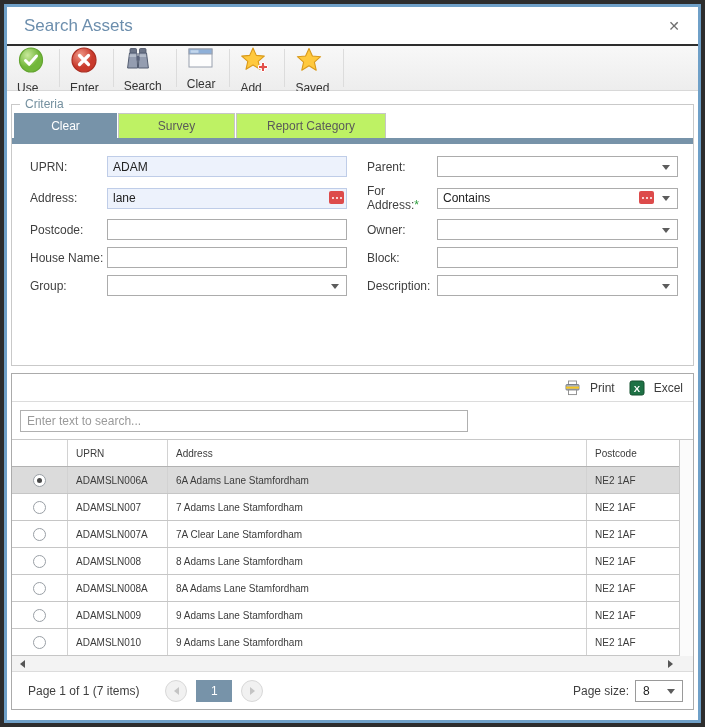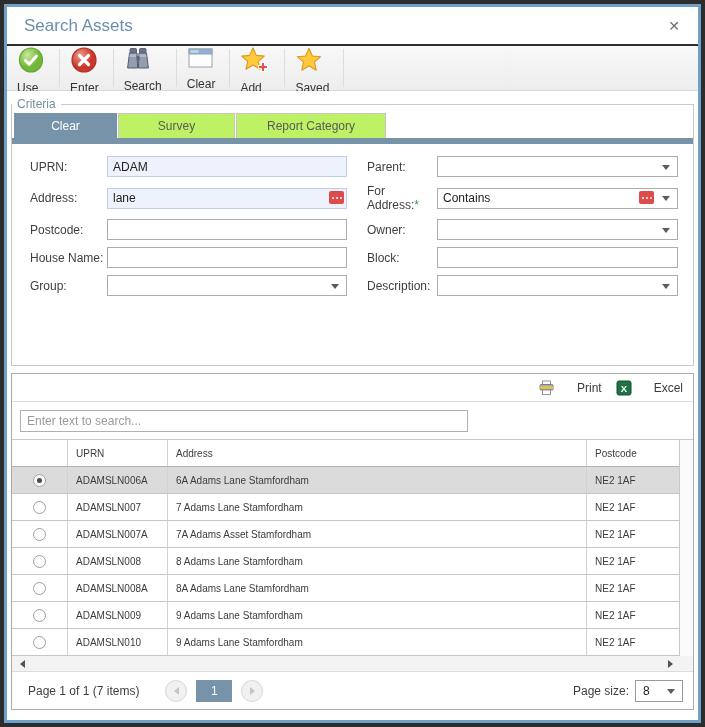--- a/index.html
+++ b/index.html
@@ -23,21 +23,21 @@
     background: linear-gradient(#f8f8f8, #ededed); border-bottom: 1px solid #d8d8d8;
   }
   .tbtn { display: flex; align-items: flex-start; gap: 7px; padding: 0 14px 0 10px; cursor: pointer; flex-direction: column; }
   .tbtn .lbl { font-size: 12px; color: #333; }
   .tsep { width: 1px; background: #dcdcdc; margin: 3px 0; }
   .icn { display: inline-flex; align-items: center; justify-content: center; }
   
   .main { flex: 1; padding: 8px 4px 10px; display: flex; flex-direction: column; background: #fff; min-height: 0; }
   
   .criteria { position: relative; border: 1px solid #c9c9c9; margin-top: 5px; height: 262px; flex: none; background: #fff; }
-  .legend { position: absolute; top: -8px; left: 0; background: #fff; padding: 0 5px; font-size: 12px; color: #74909f; }
+  .legend { position: absolute; top: -8px; left: 8px; background: #fff; padding: 0 5px; font-size: 12px; color: #74909f; }
   .tabs { display: flex; padding: 8px 0 0 2px; }
   .tab {
     width: 117px; height: 25px; display: flex; align-items: center; justify-content: center;
     font-size: 12px; color: #5a5a5a; background: #bef264; border: 1px solid #c6c6c6; border-bottom: none;
     margin-right: 1px; cursor: pointer;
   }
   .tab.rc { width: 150px; }
   .tab.active { width: 103px; background: #7793a9; color: #fff; border-color: #7793a9; }
   .tab-underline { height: 6px; background: #7793a9; }
   .form {
@@ -65,21 +65,21 @@
   .ellipsis-btn {
     position: absolute; top: 50%; margin-top: -7px; width: 15px; height: 13px; background: #dd4b4b;
     border-radius: 2px; display: flex; align-items: center; justify-content: center; cursor: pointer;
   }
   .ellipsis-btn.in-input { right: 3px; }
   .ellipsis-btn.in-dd { right: 24px; }
   .dots { width: 2px; height: 2px; background: #fff; border-radius: 50%; box-shadow: -4px 0 0 #fff, 4px 0 0 #fff; }
   
   .results { flex: 1; border: 1px solid #ababab; margin-top: 7px; display: flex; flex-direction: column; background: #fff; min-height: 0; }
   .export-row { height: 28px; flex: none; display: flex; align-items: center; justify-content: flex-end; gap: 14px; padding: 0 10px; border-bottom: 1px solid #dcdcdc; }
-  .export-btn { display: flex; align-items: center; gap: 22px; font-size: 12px; color: #3c3c3c; cursor: pointer; }
+  .export-btn { display: flex; align-items: center; gap: 9px; font-size: 12px; color: #3c3c3c; cursor: pointer; }
   .search-row { height: 37px; flex: none; display: flex; align-items: center; padding-left: 8px; }
   .search-input {
     width: 448px; height: 22px; border: 1px solid #b0b0b0; font: 12px "Liberation Sans", sans-serif;
     padding: 0 6px; color: #222; outline: none;
   }
   .search-input::placeholder { color: #9a9a9a; }
   
   .grid { position: relative; flex: none; border-top: 1px solid #c8c8c8; padding-right: 14px; }
   .vscroll { position: absolute; top: 0; right: 0; bottom: 0; width: 14px; background: #fbfbfb; border-left: 1px solid #c8c8c8; }
   .g-row, .g-head { display: flex; height: 27px; border-bottom: 1px solid #c6c6c6; align-items: stretch; background: #fff; }
@@ -324,21 +324,21 @@
               </div>
           <div class="c uprn-c">ADAMSLN007</div>
           <div class="c addr-c">7 Adams Lane Stamfordham</div>
           <div class="c post-c">NE2 1AF</div>
         </div>
         <div class="g-row">
           <div class="c radio-c">
                 <span class="radio"></span>
               </div>
           <div class="c uprn-c">ADAMSLN007A</div>
-          <div class="c addr-c">7A Adams Asset Stamfordham</div>
+          <div class="c addr-c">7A Clear Lane Stamfordham</div>
           <div class="c post-c">NE2 1AF</div>
         </div>
         <div class="g-row">
           <div class="c radio-c">
                 <span class="radio"></span>
               </div>
           <div class="c uprn-c">ADAMSLN008</div>
           <div class="c addr-c">8 Adams Lane Stamfordham</div>
           <div class="c post-c">NE2 1AF</div>
         </div>

